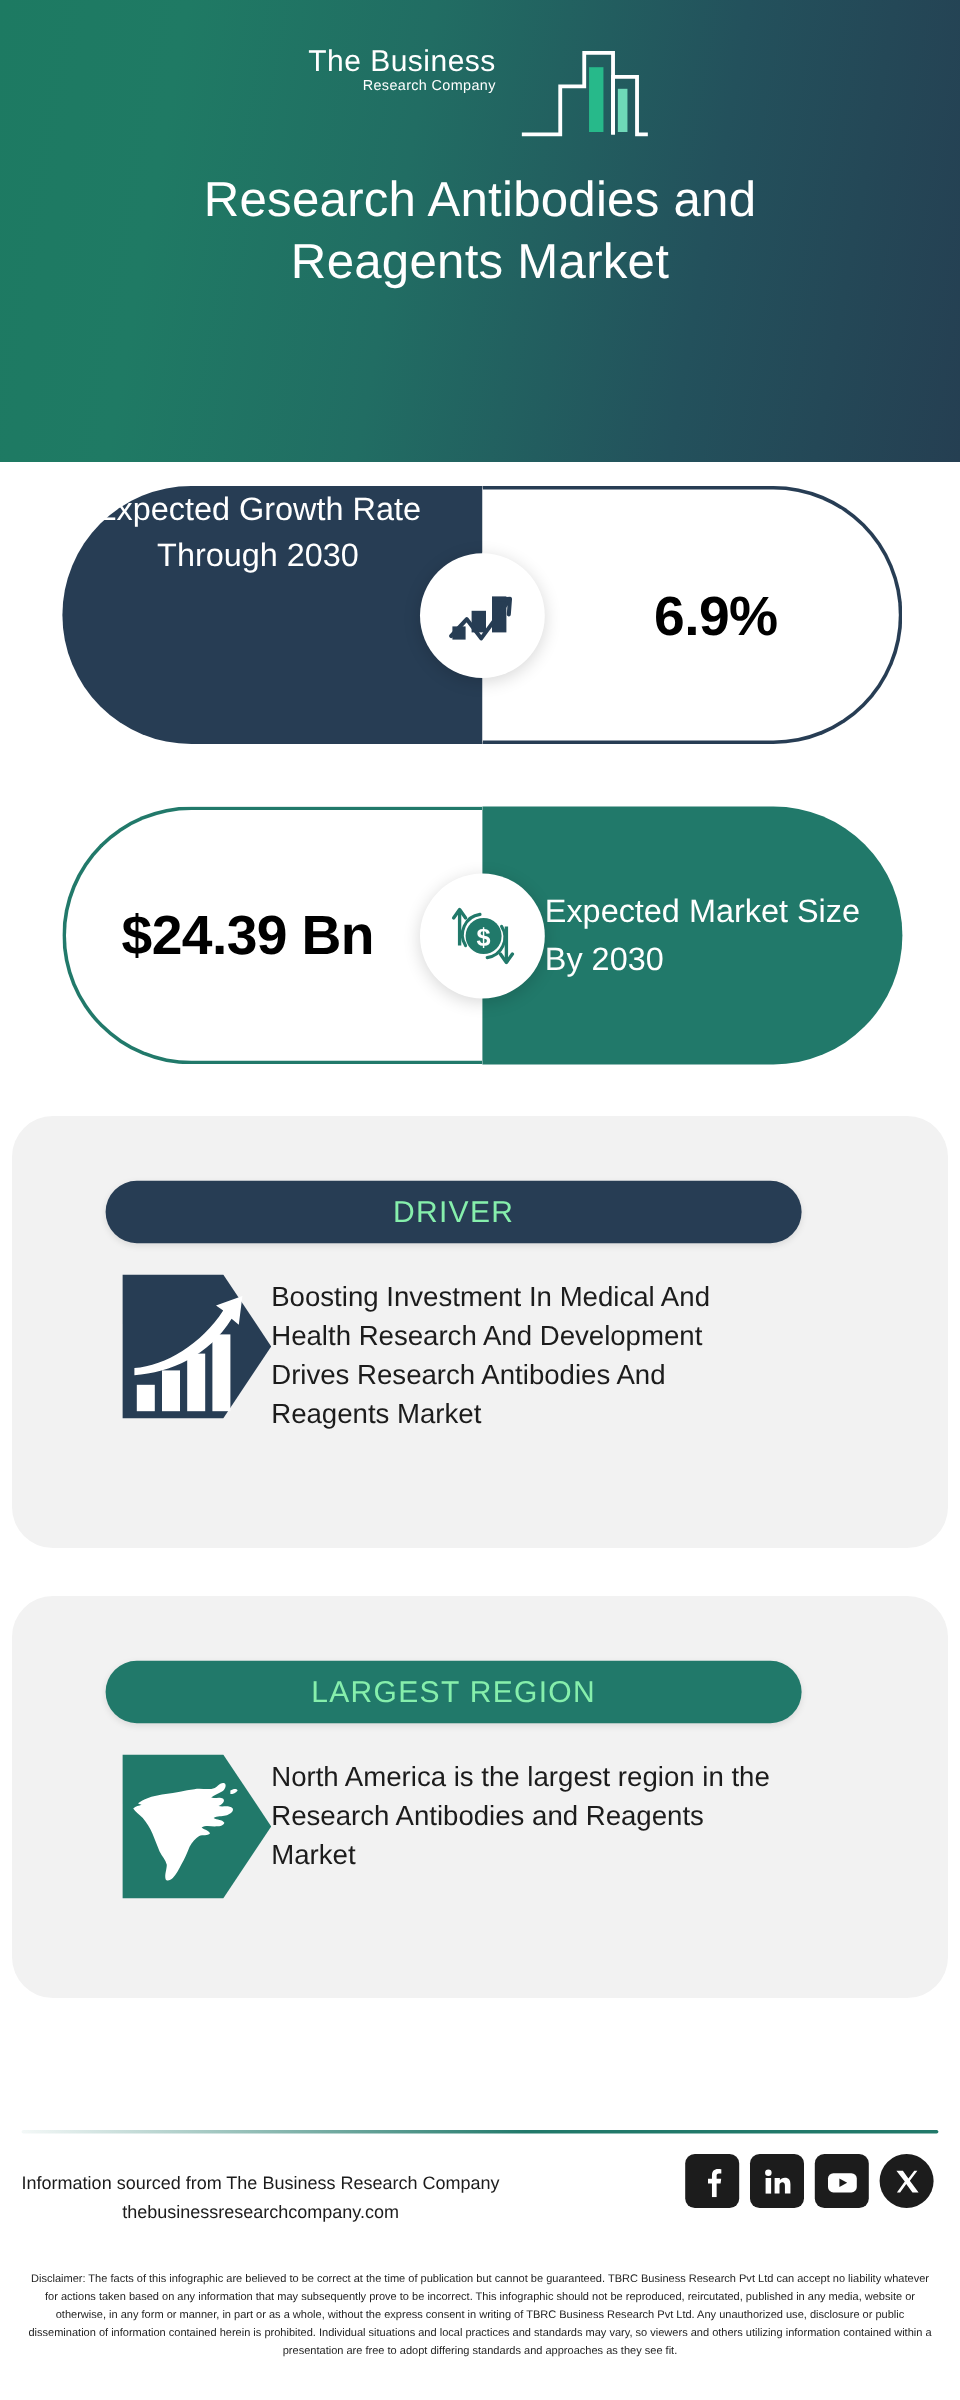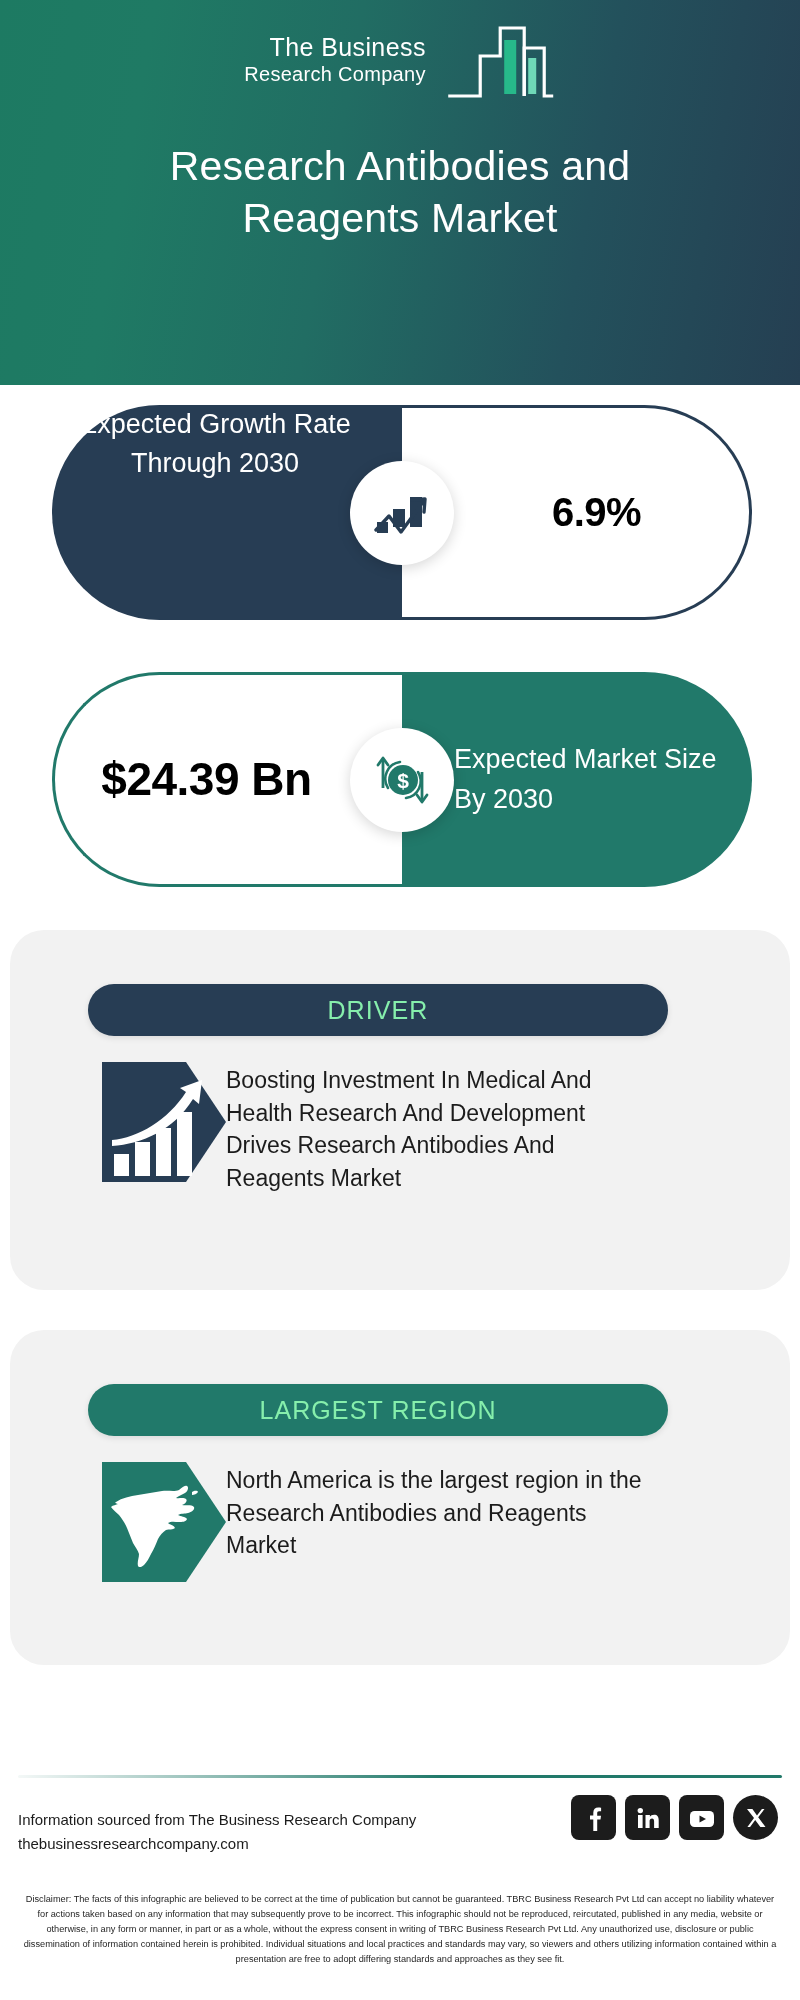--- a/index.html
+++ b/index.html
@@ -20,43 +20,43 @@
   
   .header {
     position: relative;
     width: 800px;
     height: 385px;
     background: linear-gradient(100deg, #1d7a62 0%, #1f7a64 18%, #216d63 42%, #23515c 72%, #253f52 100%);
     overflow: hidden;
   }
   .logo-wrap {
     position: absolute;
-    top: 22px;
+    top: 38px;
     left: 50%;
     transform: translateX(-50%);
     display: flex;
-    align-items: center;
+    align-items: flex-start;
     gap: 16px;
   }
   .logo-text {
     display: flex;
     flex-direction: column;
     align-items: flex-end;
     padding-bottom: 6px;
   }
   .logo-line1 {
     color: #ffffff;
     font-size: 25px;
     letter-spacing: 0.4px;
     line-height: 1.05;
     font-weight: 400;
   }
   .logo-line2 {
     color: #ffffff;
-    font-size: 20px;
+    font-size: 12px;
     letter-spacing: 0.3px;
     line-height: 1.3;
     font-weight: 400;
   }
   .logo-mark { margin-left: 2px; margin-bottom: 1px; }
 
   .header-title {
     position: absolute;
     top: 140px;
     left: 0;
@@ -105,21 +105,21 @@
     border: 3px solid #273d54;
     border-left: none;
     border-radius: 0 108px 108px 0;
     background: #ffffff;
     display: flex;
     align-items: center;
     justify-content: center;
   }
   .outline-dark .big {
     color: #000000;
-    font-size: 40px;
+    font-size: 46px;
     font-weight: 700;
     padding-left: 42px;
     letter-spacing: -0.5px;
   }
 
   
   .outline-teal {
     border: 3px solid #21796a;
     border-right: none;
     border-radius: 108px 0 0 108px;
@@ -227,20 +227,21 @@
     background: linear-gradient(90deg, rgba(33,121,106,0.05) 0%, #21796a 55%, #21796a 100%);
     border-radius: 2px;
   }
   .source {
     position: absolute;
     top: 1808px;
     left: 18px;
     color: #1c1c1c;
     font-size: 15px;
     line-height: 1.6;
+    text-align: center;
   }
   .social {
     position: absolute;
     top: 1795px;
     right: 22px;
     display: flex;
     gap: 9px;
     align-items: center;
   }
   .sq {

